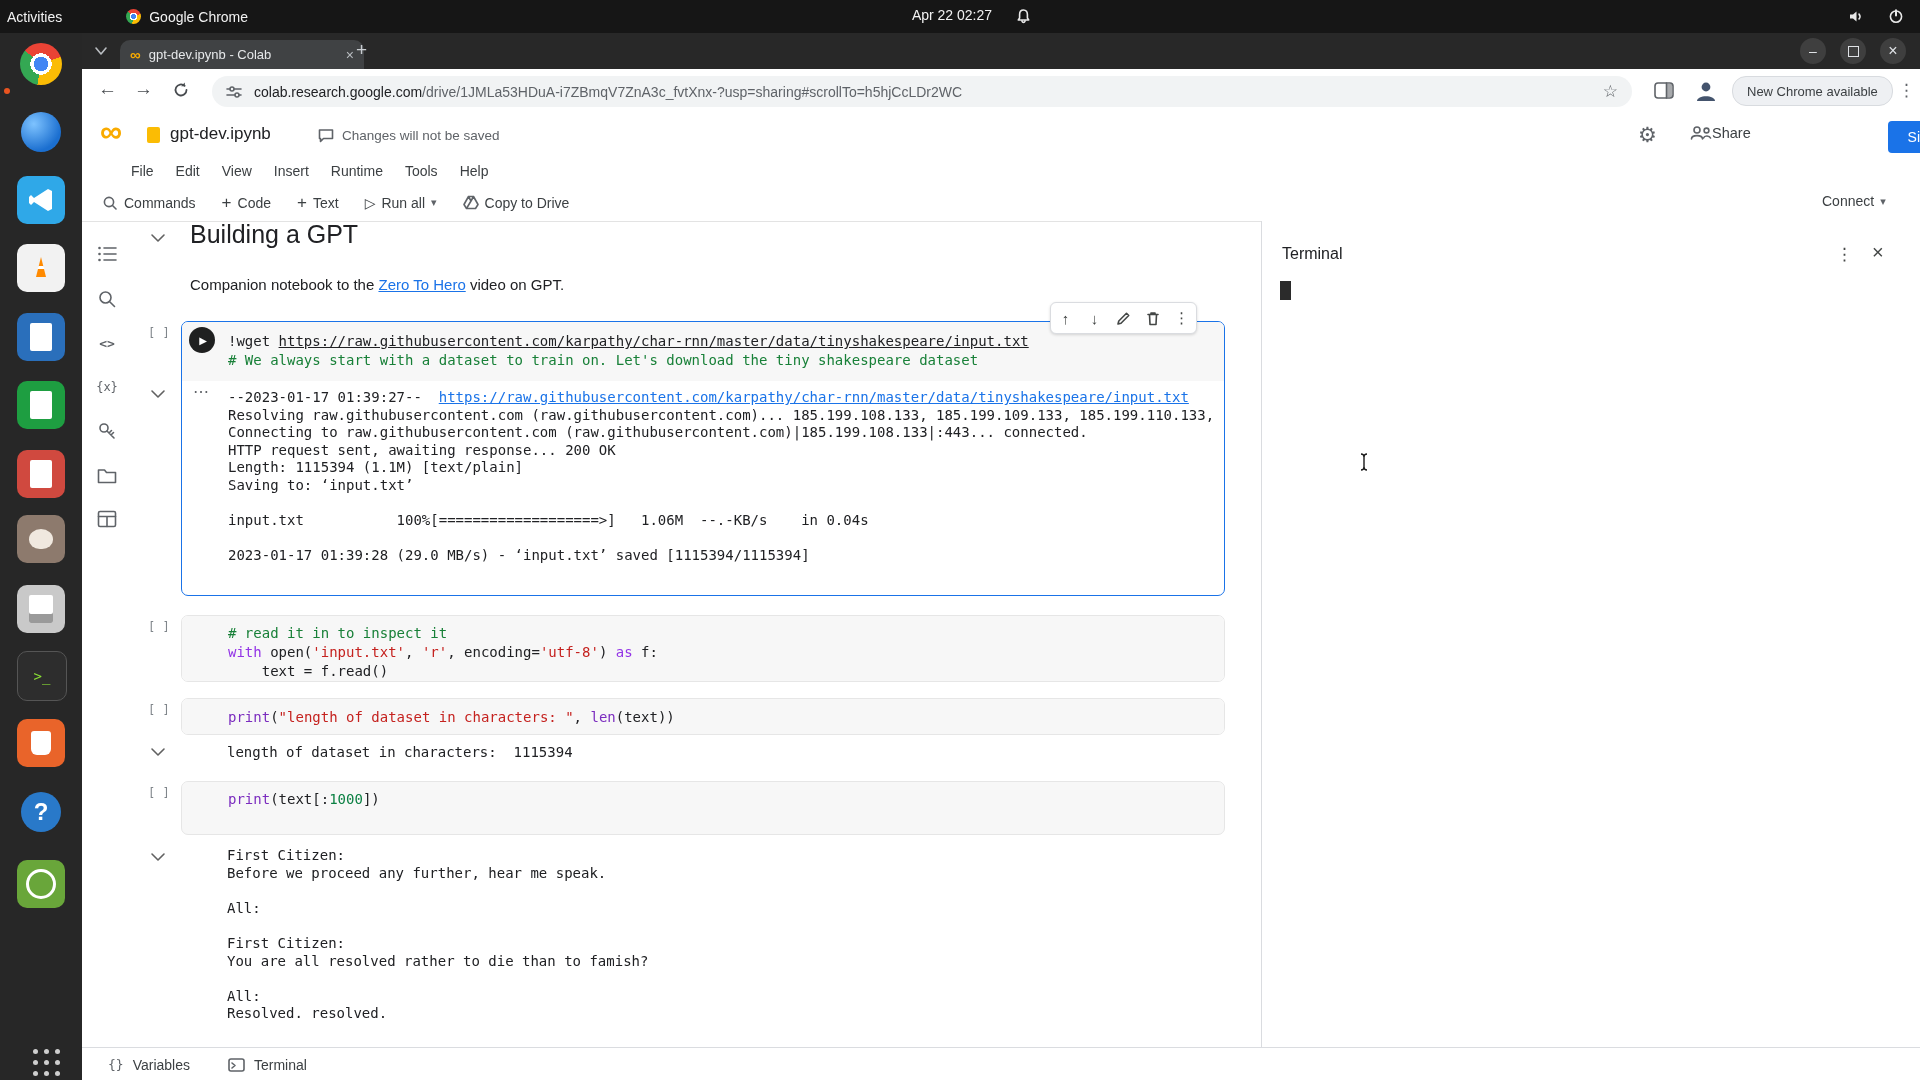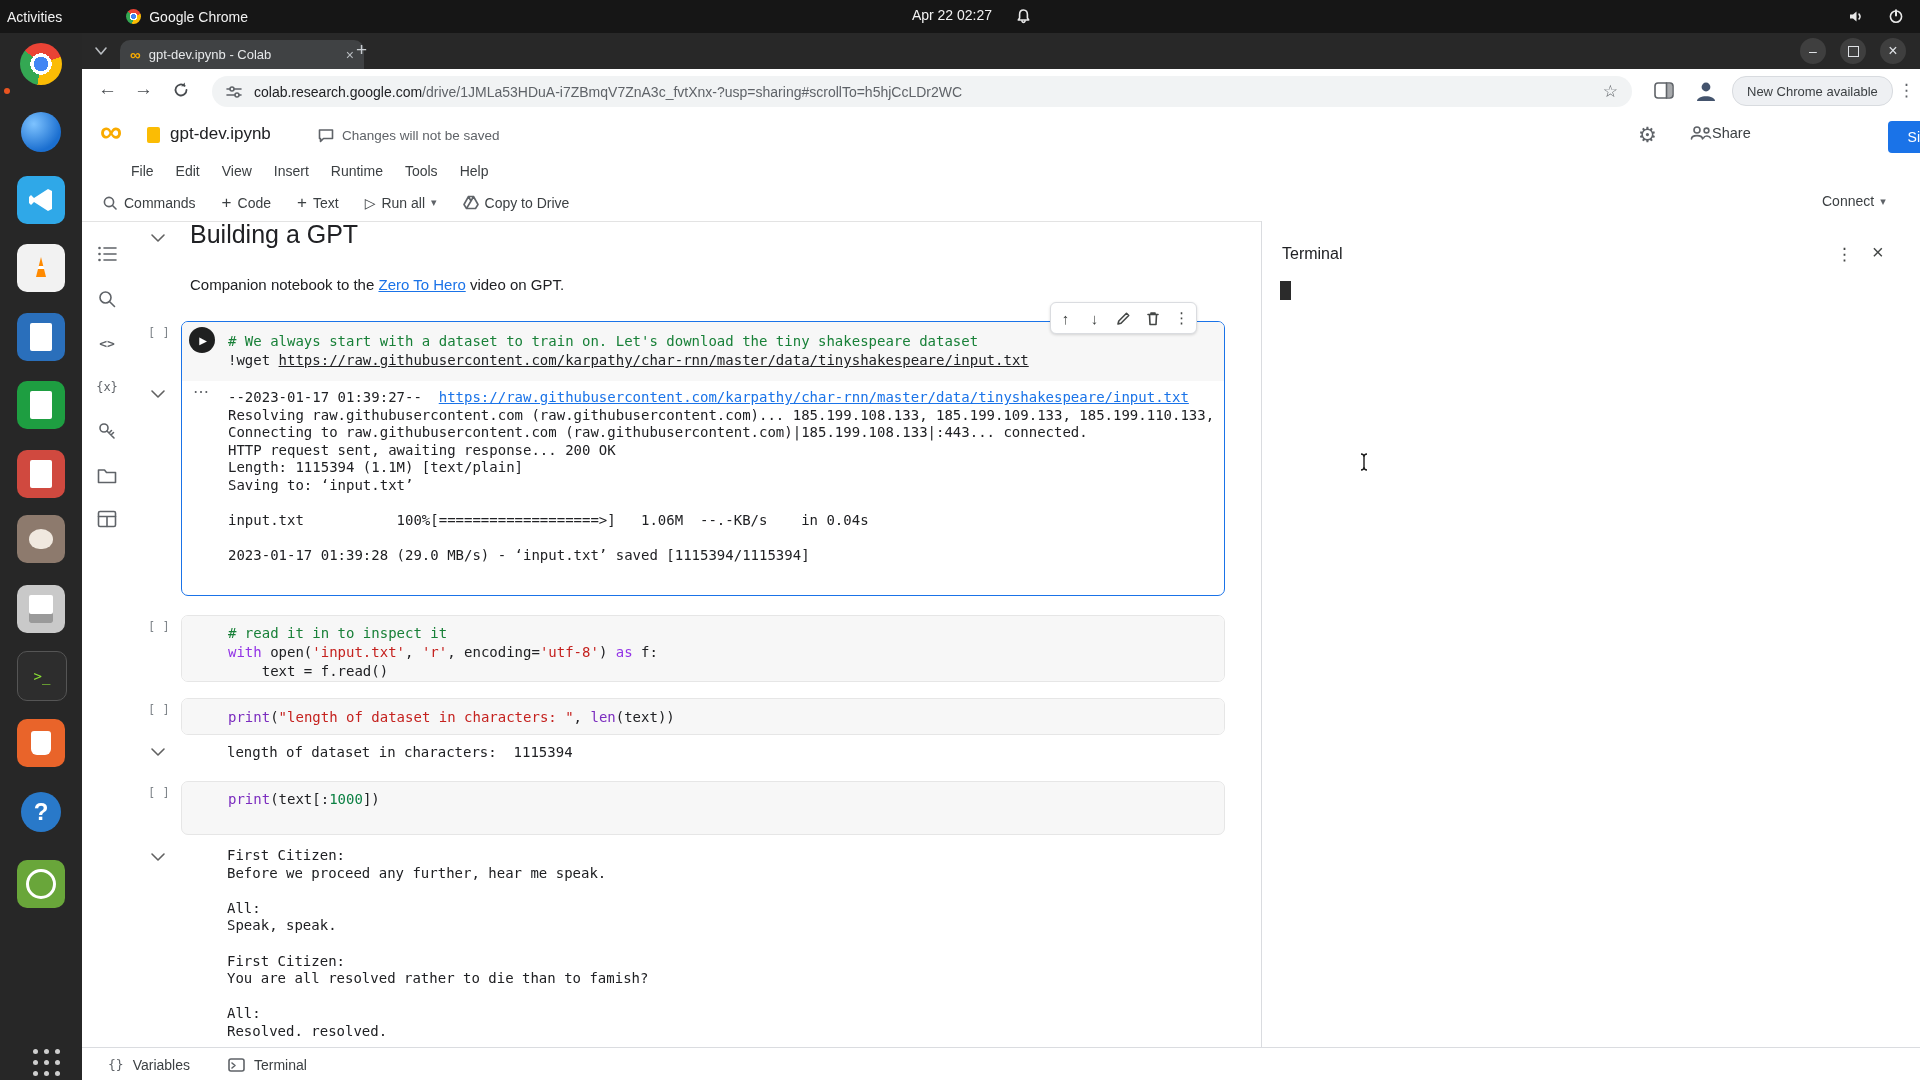--- a/index.html
+++ b/index.html
@@ -350,22 +350,22 @@
   <div class="abs" style="left:190px;top:276px;font-size:15px">
     <span>Companion notebook to the </span><span style="color:#1a73e8;text-decoration:underline">Zero To Hero</span><span> video on GPT.</span>
   </div>
 
   <span class="execlbl" style="top:326px">[ ]</span>
   <div class="playbtn" style="top:327px">
     <span style="color:#fff;font-size:10px;margin-left:2px">▶</span>
   </div>
   <div class="cell focused" style="top:321px;height:275px">
     <div class="code-area" style="min-height:59px;box-sizing:border-box">
+        <div class="ln"><span class="tok-p">!wget </span><span class="tok-u">https://raw.githubusercontent.com/karpathy/char-rnn/master/data/tinyshakespeare/input.txt</span></div>
         <div class="ln"><span class="tok-c"># We always start with a dataset to train on. Let's download the tiny shakespeare dataset</span></div>
-        <div class="ln"><span class="tok-p">!wget </span><span class="tok-u">https://raw.githubusercontent.com/karpathy/char-rnn/master/data/tinyshakespeare/input.txt</span></div>
       </div>
     <div class="out-area">
         <div class="ln"><span class="tok-p">--2023-01-17 01:39:27--  </span><span class="tok-lnk">https://raw.githubusercontent.com/karpathy/char-rnn/master/data/tinyshakespeare/input.txt</span></div>
         <div class="ln">Resolving raw.githubusercontent.com (raw.githubusercontent.com)... 185.199.108.133, 185.199.109.133, 185.199.110.133, ...</div>
         <div class="ln">Connecting to raw.githubusercontent.com (raw.githubusercontent.com)|185.199.108.133|:443... connected.</div>
         <div class="ln">HTTP request sent, awaiting response... 200 OK</div>
         <div class="ln">Length: 1115394 (1.1M) [text/plain]</div>
         <div class="ln">Saving to: ‘input.txt’</div>
         <div class="ln"></div>
         <div class="ln">input.txt           100%[===================&gt;]   1.06M  --.-KB/s    in 0.04s</div>
@@ -428,21 +428,20 @@
   <span class="abs" style="left:150px;top:851px">
     <svg width="16" height="12">
         <polyline points="2,3 8,9 14,3" class="chev svgic"></polyline>
       </svg>
   </span>
   <div class="abs out-area" style="left:181px;top:839px;width:1044px;height:208px;padding:8px 12px 0 46px;box-sizing:border-box;overflow:hidden">
       <div class="ln">First Citizen:</div>
       <div class="ln">Before we proceed any further, hear me speak.</div>
       <div class="ln"></div>
       <div class="ln">All:</div>
-      <div class="ln">Speak, speak.</div>
       <div class="ln"></div>
       <div class="ln">First Citizen:</div>
       <div class="ln">You are all resolved rather to die than to famish?</div>
       <div class="ln"></div>
       <div class="ln">All:</div>
       <div class="ln">Resolved. resolved.</div>
     </div>
 </div>
 
 <div id="term-divider" class="abs"></div>

